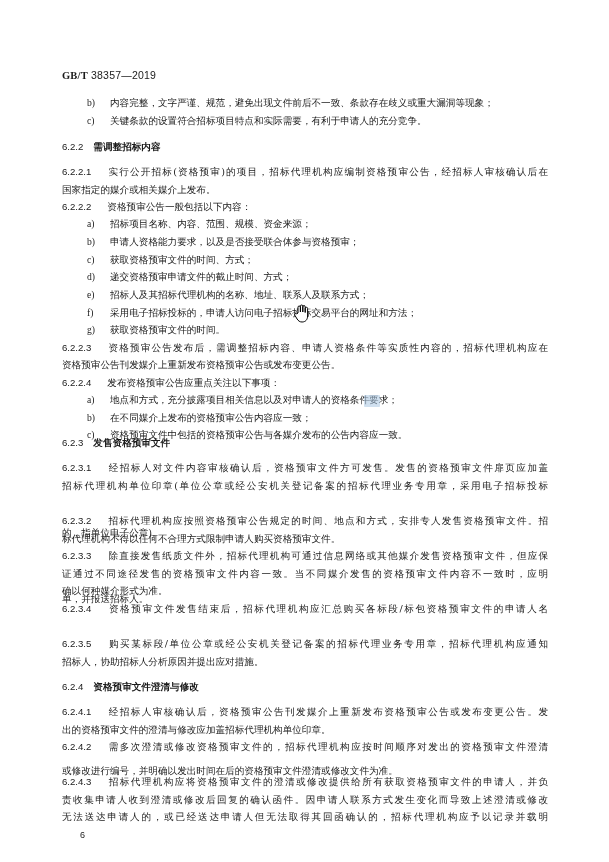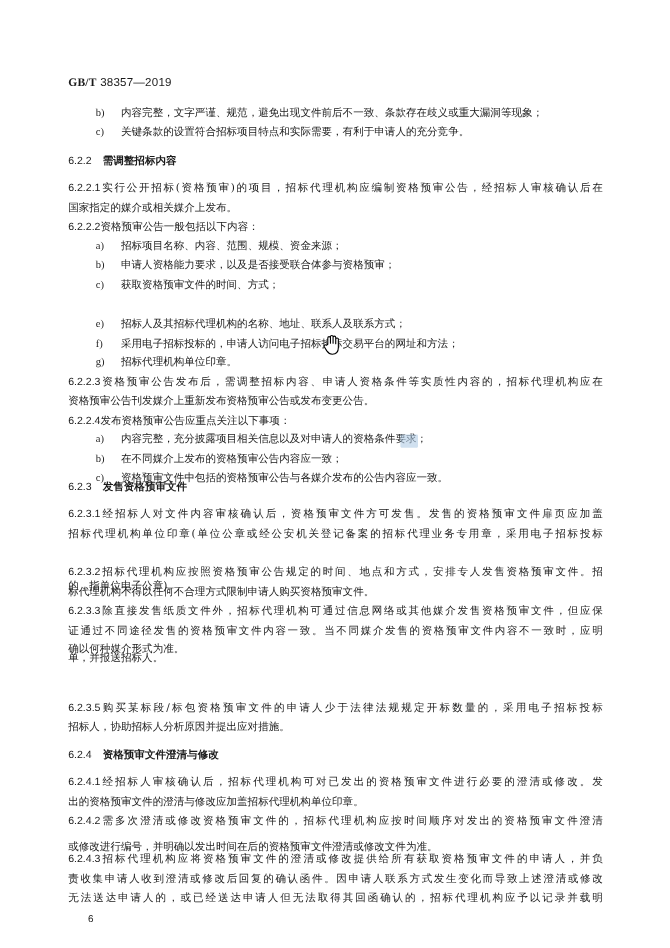--- a/index.html
+++ b/index.html
@@ -11,21 +11,21 @@
   .header {
     position: absolute; left: 62px; top: 69px; font-size: 10.5px; letter-spacing: 0.2px;
     font-family: "Liberation Sans", "DejaVu Sans", sans-serif;
   }
   .header b { font-family: "Liberation Serif", serif; font-weight: bold; }
   .line {
     position: absolute; left: 62px; font-size: 9.6px; white-space: nowrap; line-height: 14px;
   }
   .item { left: 87px; }
   .item .mark { display: inline-block; width: 23px; font-family: "Liberation Serif", serif; }
-  .num { font-family: "Liberation Sans", "DejaVu Sans", sans-serif; font-size: 9.6px; margin-right: 0; }
+  .num { font-family: "Liberation Sans", "DejaVu Sans", sans-serif; font-size: 9.6px; margin-right: 16px; }
   .heading { font-weight: bold; font-family: "DejaVu Sans", sans-serif; }
   .heading .num { font-weight: normal; margin-right: 10px; }
   .justify { width: 486px; text-align: justify; text-align-last: justify; }
   .pageno { position: absolute; left: 80px; top: 796px; font-size: 9px; font-family: "Liberation Sans", sans-serif; }
   .cursor { position: absolute; left: 293px; top: 304px; width: 18px; height: 20px; }
   .watermark {
     position: absolute; left: 364px; top: 395px; width: 16px; height: 12px;
     background: #a9c6e2; opacity: 0.55; border-radius: 1px;
   }
 </style>
@@ -55,33 +55,34 @@
   </div>
   <div class="line" style="top:183px">国家指定的媒介或相关媒介上发布。</div>
 
   <div class="line" style="top:200px">
     <span class="num">6.2.2.2</span><span>资格预审公告一般包括以下内容：</span>
   </div>
 
   <div class="line item" style="top:217px"><span class="mark">a)</span><span>招标项目名称、内容、范围、规模、资金来源；</span></div>
   <div class="line item" style="top:235px"><span class="mark">b)</span><span>申请人资格能力要求，以及是否接受联合体参与资格预审；</span></div>
   <div class="line item" style="top:253px"><span class="mark">c)</span><span>获取资格预审文件的时间、方式；</span></div>
+  <div class="line item" style="top:270px"><span class="mark">d)</span><span>递交资格预审申请文件的截止时间、方式；</span></div>
   <div class="line item" style="top:288px"><span class="mark">e)</span><span>招标人及其招标代理机构的名称、地址、联系人及联系方式；</span></div>
   <div class="line item" style="top:306px"><span class="mark">f)</span><span>采用电子招标投标的，申请人访问电子招标投标交易平台的网址和方法；</span></div>
-  <div class="line item" style="top:323px"><span class="mark">g)</span><span>招标代理机构单位印章。</span></div>
+  <div class="line item" style="top:323px"><span class="mark">g)</span><span>获取资格预审文件的时间。</span></div>
 
   <div class="line justify" style="top:341px">
     <span class="num">6.2.2.3</span><span>资格预审公告发布后，需调整招标内容、申请人资格条件等实质性内容的，招标代理机构应在</span>
   </div>
   <div class="line" style="top:358px">资格预审公告刊发媒介上重新发布资格预审公告或发布变更公告。</div>
 
   <div class="line" style="top:376px">
     <span class="num">6.2.2.4</span><span>发布资格预审公告应重点关注以下事项：</span>
   </div>
-  <div class="line item" style="top:393px"><span class="mark">a)</span><span>内容完整，充分披露项目相关信息以及对申请人的资格条件要求；</span></div>
+  <div class="line item" style="top:393px"><span class="mark">a)</span><span>地点和方式，充分披露项目相关信息以及对申请人的资格条件要求；</span></div>
   <div class="line item" style="top:411px"><span class="mark">b)</span><span>在不同媒介上发布的资格预审公告内容应一致；</span></div>
   <div class="line item" style="top:428px"><span class="mark">c)</span><span>资格预审文件中包括的资格预审公告与各媒介发布的公告内容应一致。</span></div>
 
   <div class="line heading" style="top:436px">
     <span class="num">6.2.3</span><span>发售资格预审文件</span>
   </div>
 
   <div class="line justify" style="top:461px">
     <span class="num">6.2.3.1</span><span>经招标人对文件内容审核确认后，资格预审文件方可发售。发售的资格预审文件扉页应加盖</span>
   </div>
@@ -92,33 +93,36 @@
     <span class="num">6.2.3.2</span><span>招标代理机构应按照资格预审公告规定的时间、地点和方式，安排专人发售资格预审文件。招</span>
   </div>
   <div class="line" style="top:532px">标代理机构不得以任何不合理方式限制申请人购买资格预审文件。</div>
 
   <div class="line justify" style="top:549px">
     <span class="num">6.2.3.3</span><span>除直接发售纸质文件外，招标代理机构可通过信息网络或其他媒介发售资格预审文件，但应保</span>
   </div>
   <div class="line justify" style="top:567px">证通过不同途径发售的资格预审文件内容一致。当不同媒介发售的资格预审文件内容不一致时，应明</div>
   <div class="line" style="top:584px">确以何种媒介形式为准。</div>
 
+  <div class="line justify" style="top:602px">
+    <span class="num">6.2.3.4</span><span>资格预审文件发售结束后，招标代理机构应汇总购买各标段/标包资格预审文件的申请人名</span>
+  </div>
   <div class="line" style="top:592px">单，并报送招标人。</div>
 
   <div class="line justify" style="top:637px">
-    <span class="num">6.2.3.5</span><span>购买某标段/标包资格预审文件的申请人少于法律法规规定开标数量的，采用电子招标投标</span>
+    <span class="num">6.2.3.5</span><span>购买某标段/单位公章或经公安机关登记备案的招标代理业务专用章，招标代理机构应通知</span>
   </div>
   <div class="line" style="top:655px">招标人，协助招标人分析原因并提出应对措施。</div>
 
   <div class="line heading" style="top:680px">
     <span class="num">6.2.4</span><span>资格预审文件澄清与修改</span>
   </div>
 
   <div class="line justify" style="top:705px">
-    <span class="num">6.2.4.1</span><span>经招标人审核确认后，招标代理机构可对已发出的资格预审文件进行必要的澄清或修改。发</span>
+    <span class="num">6.2.4.1</span><span>经招标人审核确认后，资格预审公告刊发媒介上重新发布资格预审公告或发布变更公告。发</span>
   </div>
   <div class="line" style="top:723px">出的资格预审文件的澄清与修改应加盖招标代理机构单位印章。</div>
 
   <div class="line justify" style="top:740px">
     <span class="num">6.2.4.2</span><span>需多次澄清或修改资格预审文件的，招标代理机构应按时间顺序对发出的资格预审文件澄清</span>
   </div>
   <div class="line" style="top:764px">或修改进行编号，并明确以发出时间在后的资格预审文件澄清或修改文件为准。</div>
 
   <div class="line justify" style="top:775px">
     <span class="num">6.2.4.3</span><span>招标代理机构应将资格预审文件的澄清或修改提供给所有获取资格预审文件的申请人，并负</span>

